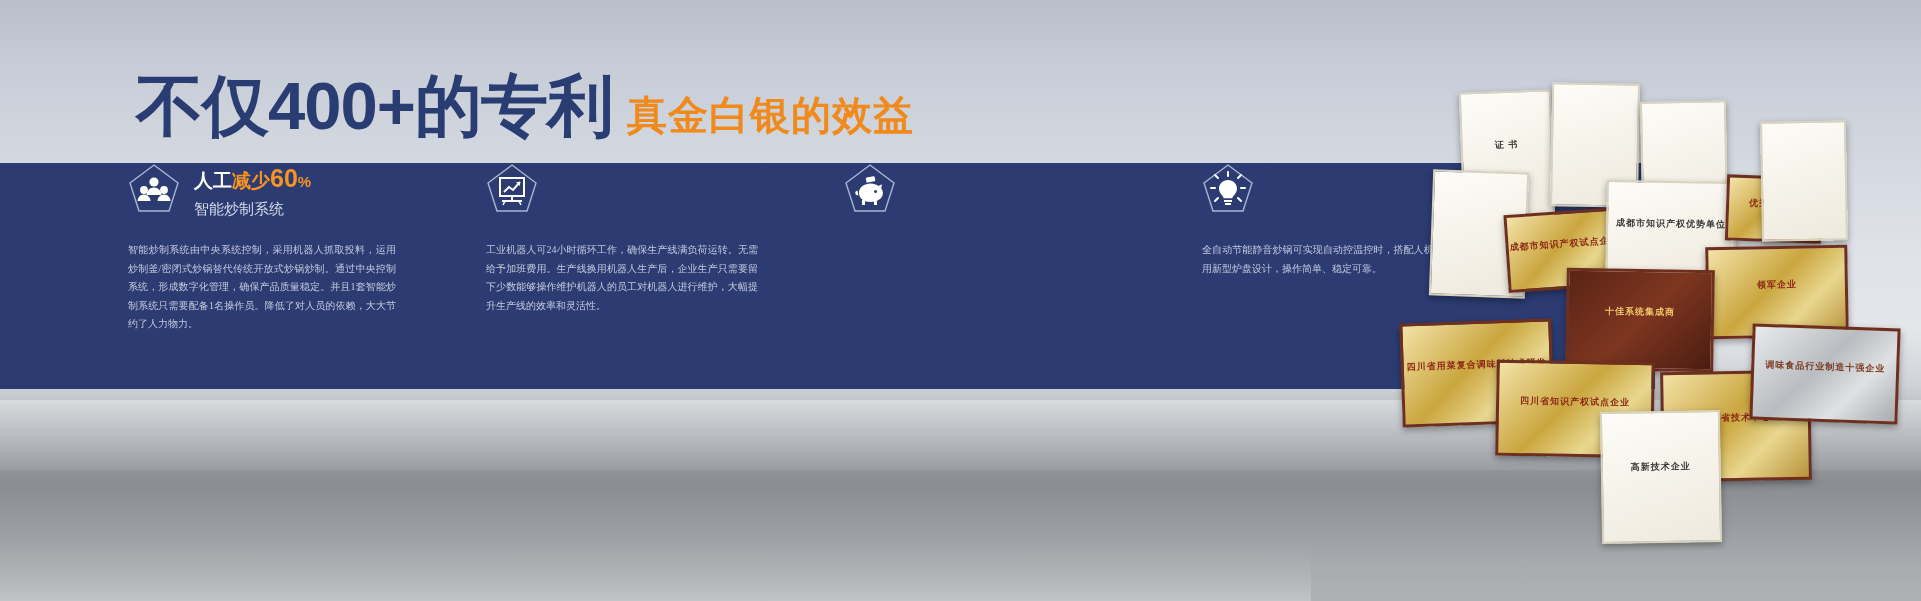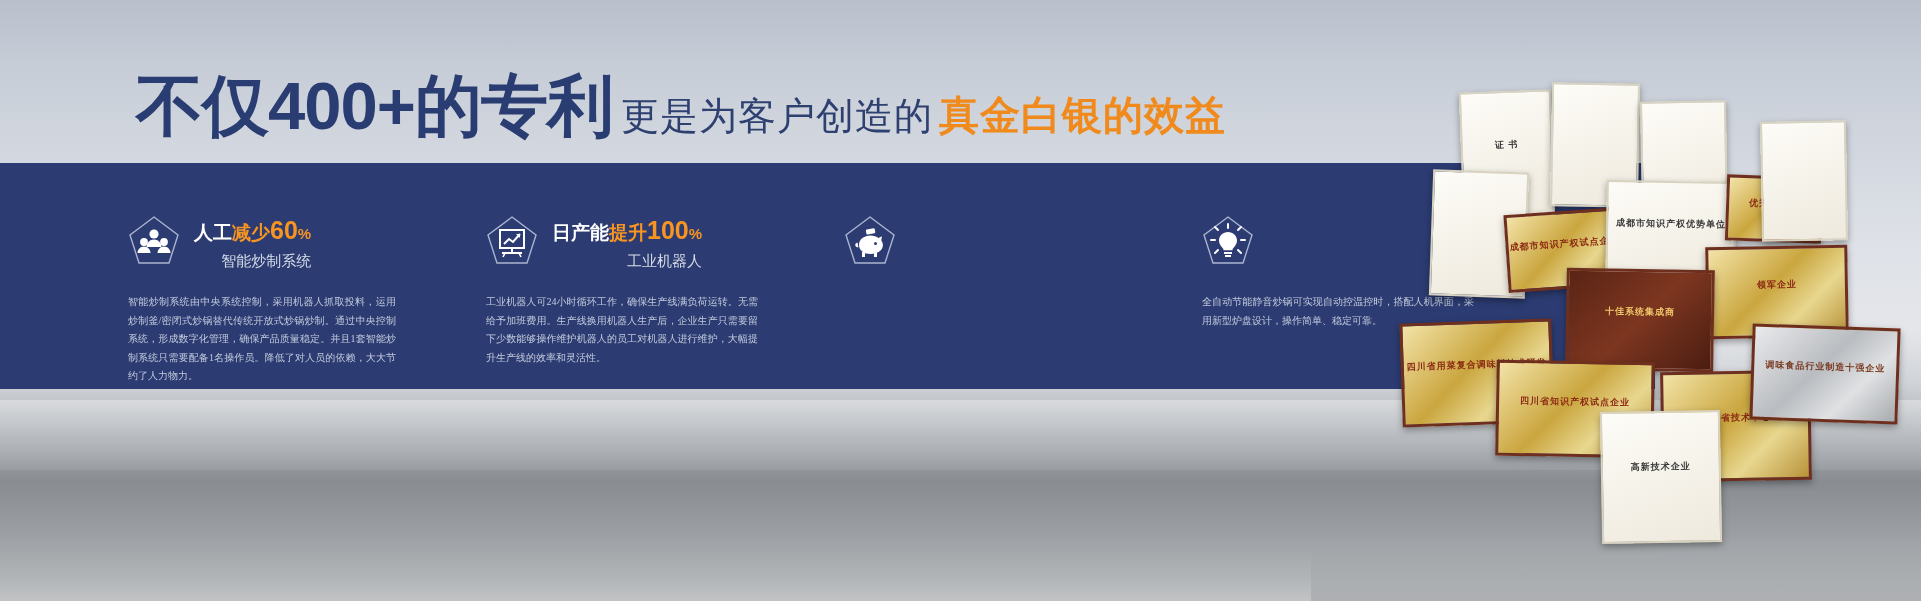--- a/index.html
+++ b/index.html
@@ -66,21 +66,20 @@
     width: 1655px; height: 226px;
     background: #2c3c72;
   }
   .features {
     position: absolute;
     left: 0; top: 0; width: 100%; height: 100%;
     display: flex;
   }
   .feature {
     position: relative;
-    padding-top: 52px;
   }
   .f1 { width: 330px; margin-left: 128px; }
   .f2 { width: 330px; margin-left: 28px; }
   .f3 { width: 330px; margin-left: 28px; }
   .f4 { width: 330px; margin-left: 28px; }
 
   .f-head { display: flex; align-items: center; }
   .f-icon {
     width: 52px; height: 56px;
     position: relative;
@@ -94,21 +93,21 @@
     line-height: 1.25; white-space: nowrap;
   }
   .f-title .hl-o { color: #f79422; }
   .f-title .num {
     color: #f79422; font-size: 25px; font-weight: 900;
     letter-spacing: 0px;
   }
   .f-title .pct { color: #f79422; font-size: 15px; font-weight: 700; }
   .f-sub {
     font-size: 15px; color: #d6dbe8; font-weight: 400;
-    margin-top: 5px; white-space: nowrap; text-align: right;
+    margin-top: 5px; white-space: nowrap;
   }
   .f-body {
     margin-top: 22px;
     width: 268px;
     font-size: 10px; line-height: 1.85;
     color: #c3cadd;
     text-align: justify;
     font-family: Liberation Serif, serif;
   }
   .f2 .f-body, .f3 .f-body, .f4 .f-body { width: 272px; }
@@ -158,21 +157,20 @@
 </head>
 <body>
 
 <div id="banner">
 
   <div class="horizon"></div>
   <div class="water-sheen"></div>
 
   <div class="headline">
     <span class="hl-big">不仅400+的专利</span>
-    <span class="hl-tail">更是为客户创造的</span>
     <span class="hl-accent">真金白银的效益</span>
   </div>
 
   <div class="panel">
     <div class="features">
 
       <div class="feature f1">
         <div class="f-head">
           <span class="f-icon">
             <svg viewBox="0 0 52 56">
@@ -199,24 +197,20 @@
             <svg viewBox="0 0 52 56">
               <polygon points="26,2 50,20 41,48 11,48 2,20" fill="none" stroke="#aab4d0" stroke-width="1.4"></polygon>
               <rect x="14" y="15" width="24" height="18" fill="none" stroke="#fff" stroke-width="2"></rect>
               <polyline points="18,29 23,24 27,27 34,19" fill="none" stroke="#fff" stroke-width="2"></polyline>
               <polygon points="34,19 34,23 30,19" fill="#fff"></polygon>
               <line x1="26" y1="33" x2="26" y2="38" stroke="#fff" stroke-width="2"></line>
               <line x1="16" y1="38" x2="36" y2="38" stroke="#fff" stroke-width="2"></line>
               <line x1="19" y1="38" x2="17" y2="42" stroke="#fff" stroke-width="1.6"></line>
               <line x1="33" y1="38" x2="35" y2="42" stroke="#fff" stroke-width="1.6"></line>
             </svg>
-          </span>
-          <span class="f-titles">
-            <span class="f-title"><span>日产能</span><span class="hl-o">提升</span><span class="num">100</span><span class="pct">%</span></span>
-            <span class="f-sub">工业机器人</span>
           </span>
         </div>
         <div class="f-body">工业机器人可24小时循环工作，确保生产线满负荷运转。无需给予加班费用。生产线换用机器人生产后，企业生产只需要留下少数能够操作维护机器人的员工对机器人进行维护，大幅提升生产线的效率和灵活性。</div>
       </div>
 
       <div class="feature f3">
         <div class="f-head">
           <span class="f-icon">
             <svg viewBox="0 0 52 56">
               <polygon points="26,2 50,20 41,48 11,48 2,20" fill="none" stroke="#aab4d0" stroke-width="1.4"></polygon>

